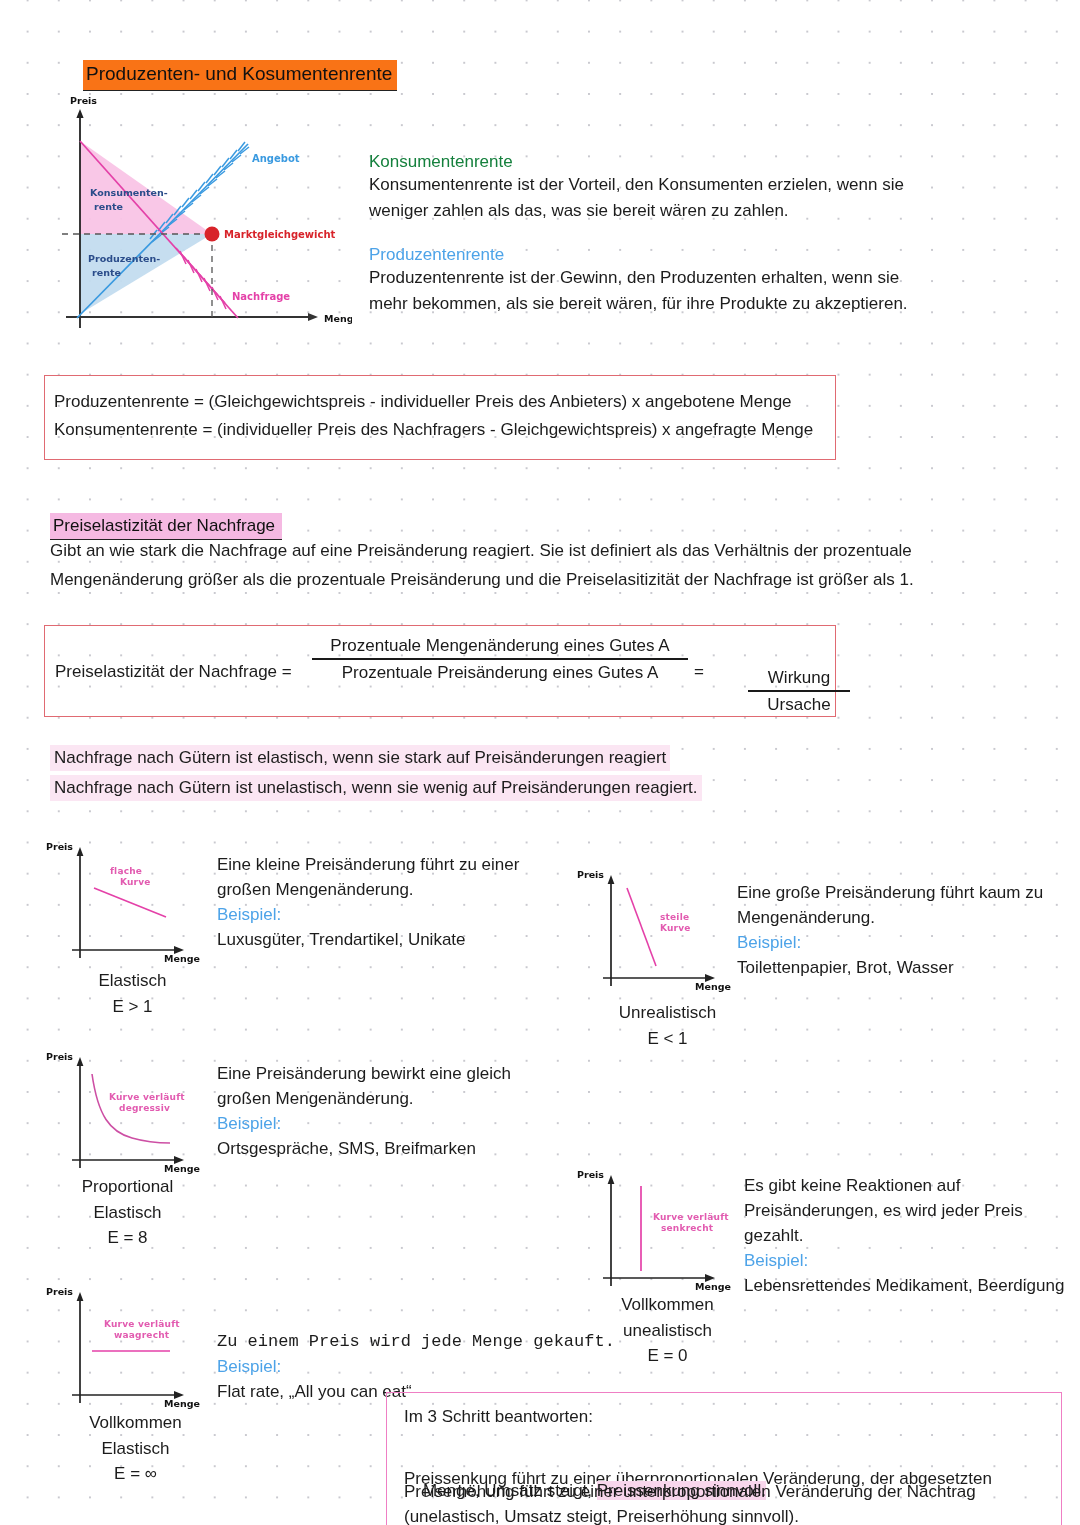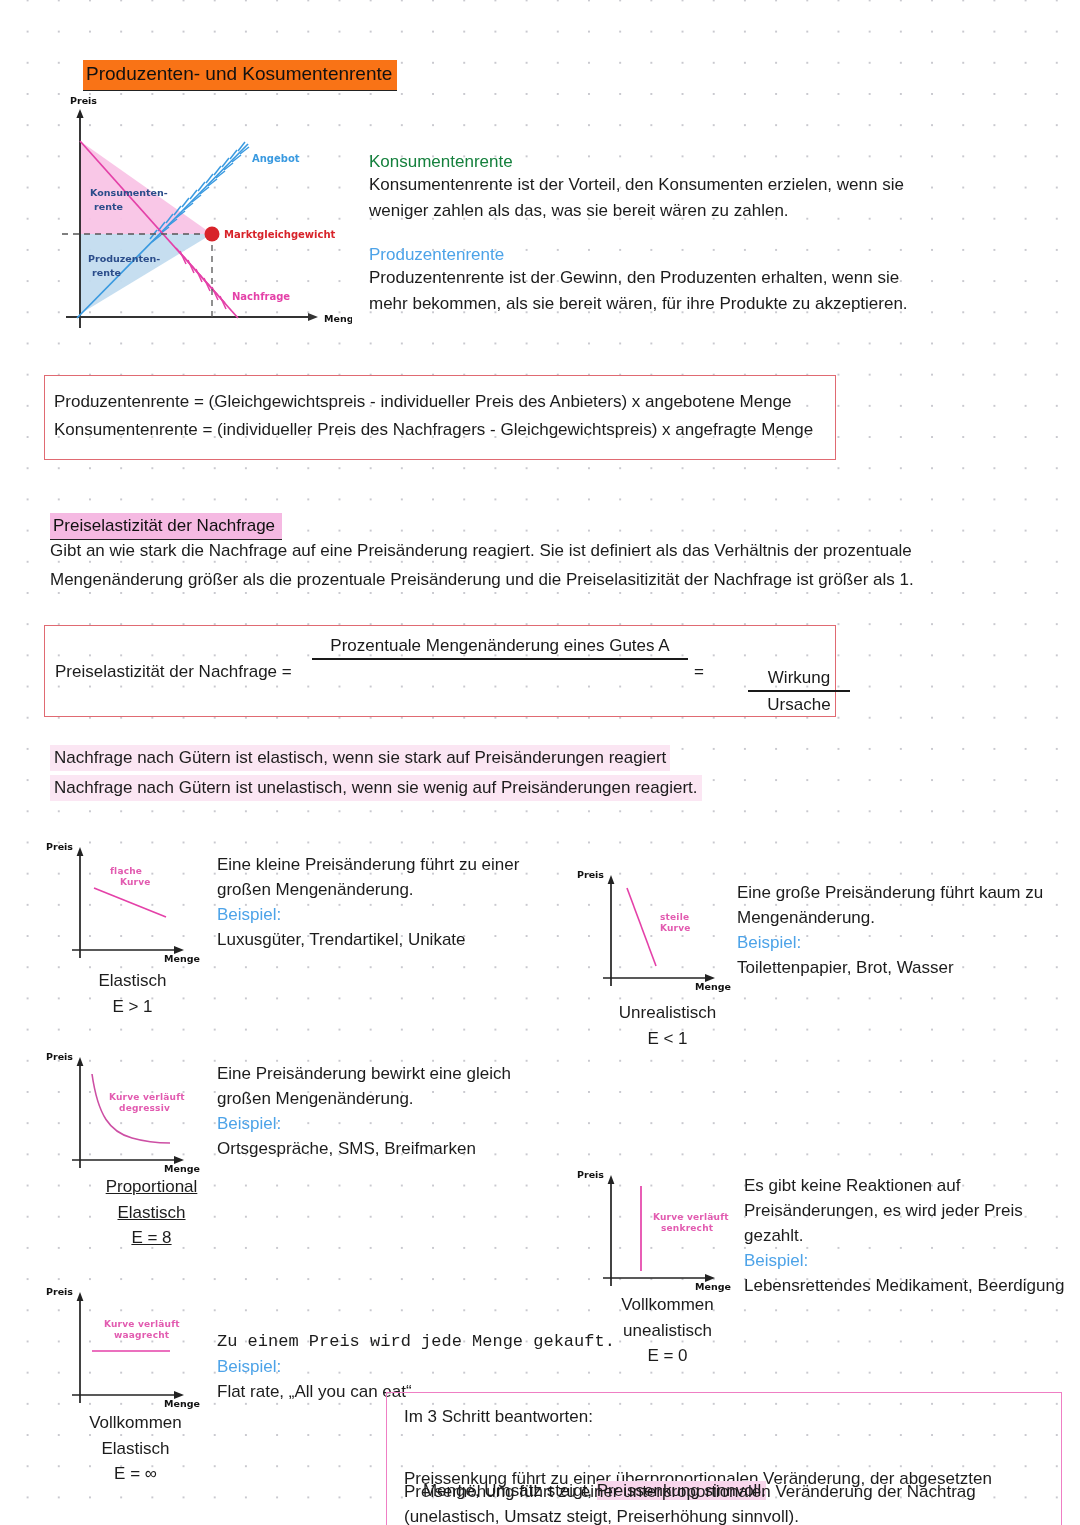--- a/index.html
+++ b/index.html
@@ -163,20 +163,21 @@
 
   <div class="t" id="sec2-title">Preiselastizität der Nachfrage</div>
   <div class="t body" style="left:50px;top:539px;">Gibt an wie stark die Nachfrage auf eine Preisänderung reagiert. Sie ist definiert als das Verhältnis der prozentuale</div>
   <div class="t body" style="left:50px;top:568px;">Mengenänderung größer als die prozentuale Preisänderung und die Preiselasitizität der Nachfrage ist größer als 1.</div>
 
   <div class="redbox" id="box2"></div>
   <div class="t body" style="left:55px;top:660px;">Preiselastizität der Nachfrage =</div>
   <div class="frac" style="left:312px;top:636px;width:376px;">
     <div class="num">Prozentuale Mengenänderung eines Gutes A</div>
     <div class="bar"></div>
+    <div class="den">Prozentuale Preisänderung eines Gutes A</div>
   </div>
   <div class="t body" style="left:694px;top:660px;">=</div>
   <div class="frac" style="left:748px;top:636px;width:102px;margin-top:32px;">
     <div class="num">Wirkung</div>
     <div class="bar"></div>
     <div class="den">Ursache</div>
   </div>
 
   <div class="t body hl-pink-soft" style="left:50px;top:745px;padding:1px 4px;">Nachfrage nach Gütern ist elastisch, wenn sie stark auf Preisänderungen reagiert</div>
   <div class="t body hl-pink-soft" style="left:50px;top:775px;padding:1px 4px;">Nachfrage nach Gütern ist unelastisch, wenn sie wenig auf Preisänderungen reagiert.</div>
@@ -231,21 +232,21 @@
       <polygon points="36,7 32.6,16 39.4,16" fill="#222"></polygon>
       <line x1="28" y1="110" x2="132" y2="110" stroke="#222" stroke-width="1.7"></line>
       <polygon points="140,110 130,106 130,114" fill="#222"></polygon>
       <path d="M48,24 C54,66 66,82 88,88 C102,92 114,93 126,93" fill="none" stroke="#cd4fa4" stroke-width="1.6"></path>
       <text class="axlabel" x="2" y="10">Preis</text>
       <text class="axlabel" x="120" y="122">Menge</text>
       <text class="handlabel" x="65" y="50">Kurve verläuft</text>
       <text class="handlabel" x="75" y="61">degressiv</text>
     </svg>
   </div>
-  <div class="caption" style="left:64px;top:1174px;width:175px;text-decoration:underline;">
+  <div class="caption" style="left:40px;top:1174px;width:175px;">
     <div>Proportional</div>
     <div>Elastisch</div>
     <div>E = 8</div>
   </div>
   <div class="t body" style="left:217px;top:1062px;">Eine Preisänderung bewirkt eine gleich</div>
   <div class="t body" style="left:217px;top:1087px;">großen Mengenänderung.</div>
   <div class="t body blueword" style="left:217px;top:1112px;">Beispiel:</div>
   <div class="t body" style="left:217px;top:1137px;">Ortsgespräche, SMS, Breifmarken</div>
 
   <div class="mini" style="left:575px;top:1168px;">

